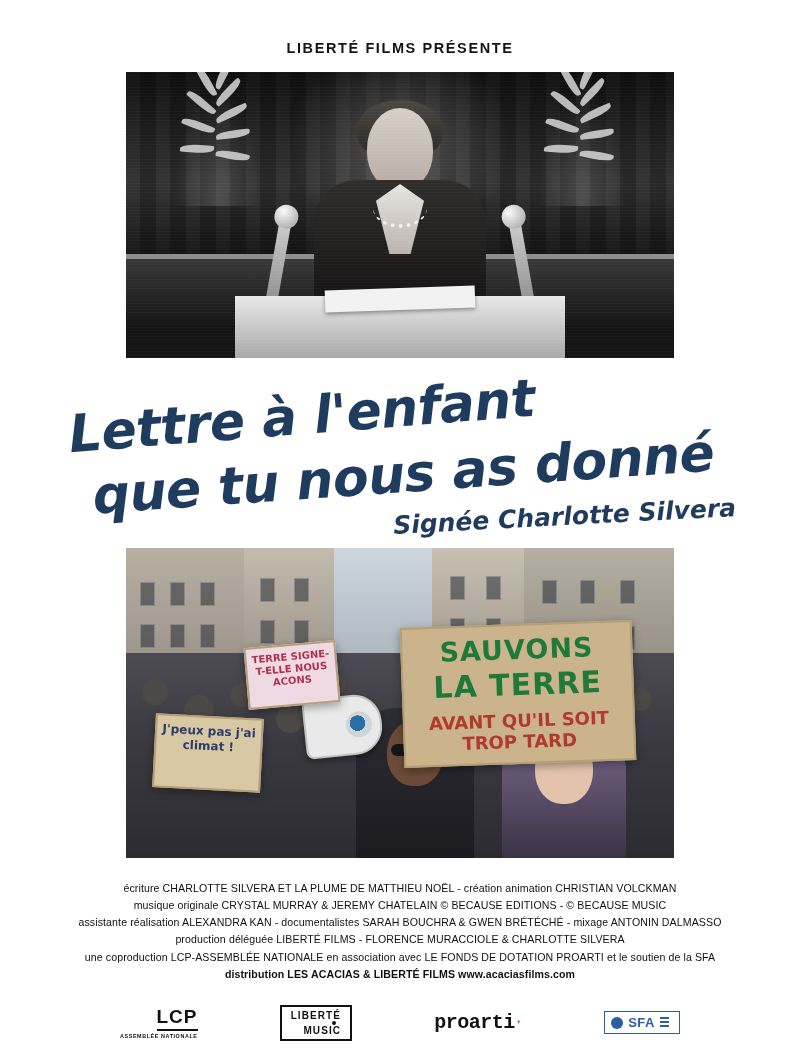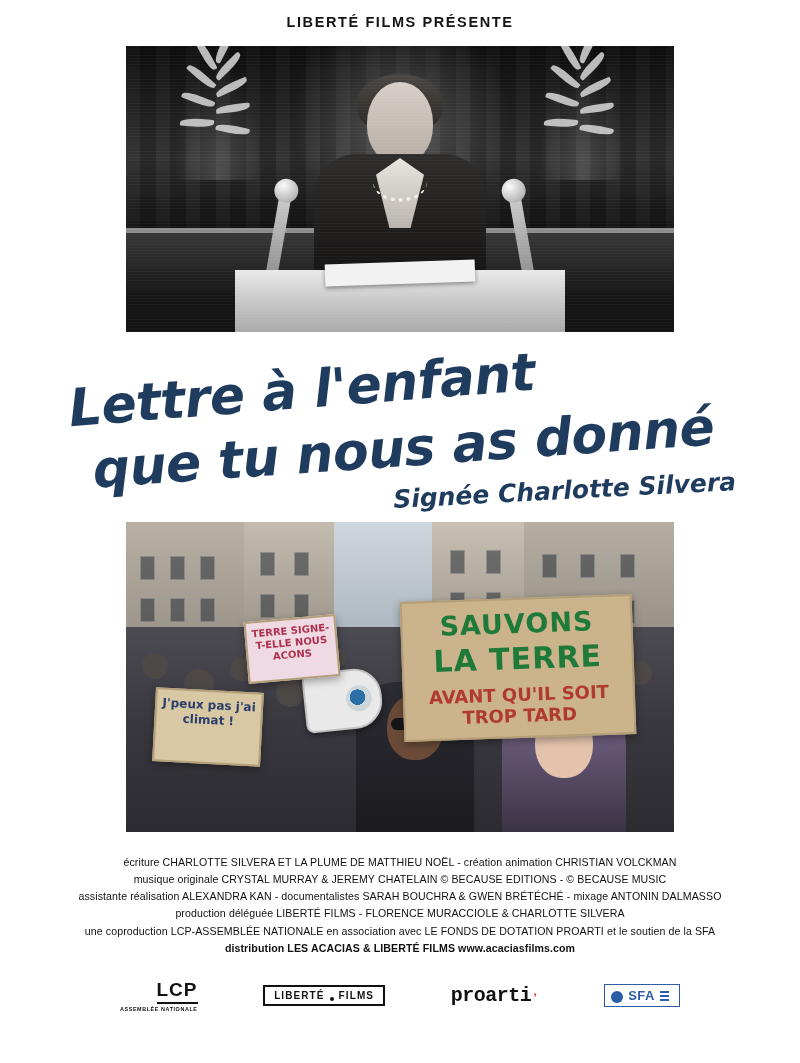--- a/index.html
+++ b/index.html
@@ -20,21 +20,21 @@
     height: 1063px;
     position: relative;
     background: #ffffff;
     display: flex;
     flex-direction: column;
     align-items: center;
   }
 
   
   .presenter {
-    margin-top: 14px;
+    margin-top: 40px;
     font-size: 14.5px;
     letter-spacing: 1.6px;
     font-weight: 600;
     color: #141414;
     text-align: center;
   }
 
   
   .photo-top {
     margin-top: 16px;
@@ -456,20 +456,21 @@
     font-weight: 700;
   }
   .logo-liberte {
     border: 2px solid #111;
     padding: 3px 9px;
     font-size: 10px;
     font-weight: 800;
     letter-spacing: 1.1px;
     color: #111;
     position: relative;
+    flex-direction: column;
   }
   .logo-liberte .dot {
     display: inline-block;
     width: 4px; height: 4px;
     background: #111;
     border-radius: 50%;
     margin: 0 5px;
     vertical-align: middle;
   }
   .logo-proarti {
@@ -482,21 +483,21 @@
   }
   .logo-proarti .tick {
     color: #d8412f;
     font-size: 13px;
     vertical-align: super;
   }
   .logo-sfa {
     border: 1.5px solid #2a5ca8;
     padding: 3px 10px 3px 6px;
     display: flex;
-    align-items: flex-end;
+    align-items: center;
     gap: 5px;
   }
   .logo-sfa .mark {
     width: 12px; height: 12px;
     border-radius: 50%;
     background: #2a5ca8;
   }
   .logo-sfa .txt {
     font-size: 13px;
     font-weight: 800;
@@ -648,21 +649,21 @@
 
   <div class="logos">
     <div class="logo logo-lcp">
       <div class="main">LCP</div>
       <div class="sub">ASSEMBLÉE NATIONALE</div>
     </div>
 
     <div class="logo logo-liberte">
       <span>LIBERTÉ</span>
       <span class="dot"></span>
-      <span>FILMS</span>
+      <span>MUSIC</span>
     </div>
 
     <div class="logo logo-proarti">
       <span>proarti</span>
         <span class="tick">❜</span>
     </div>
 
     <div class="logo logo-sfa">
       <span class="mark"></span>
       <span class="txt">SFA</span>

